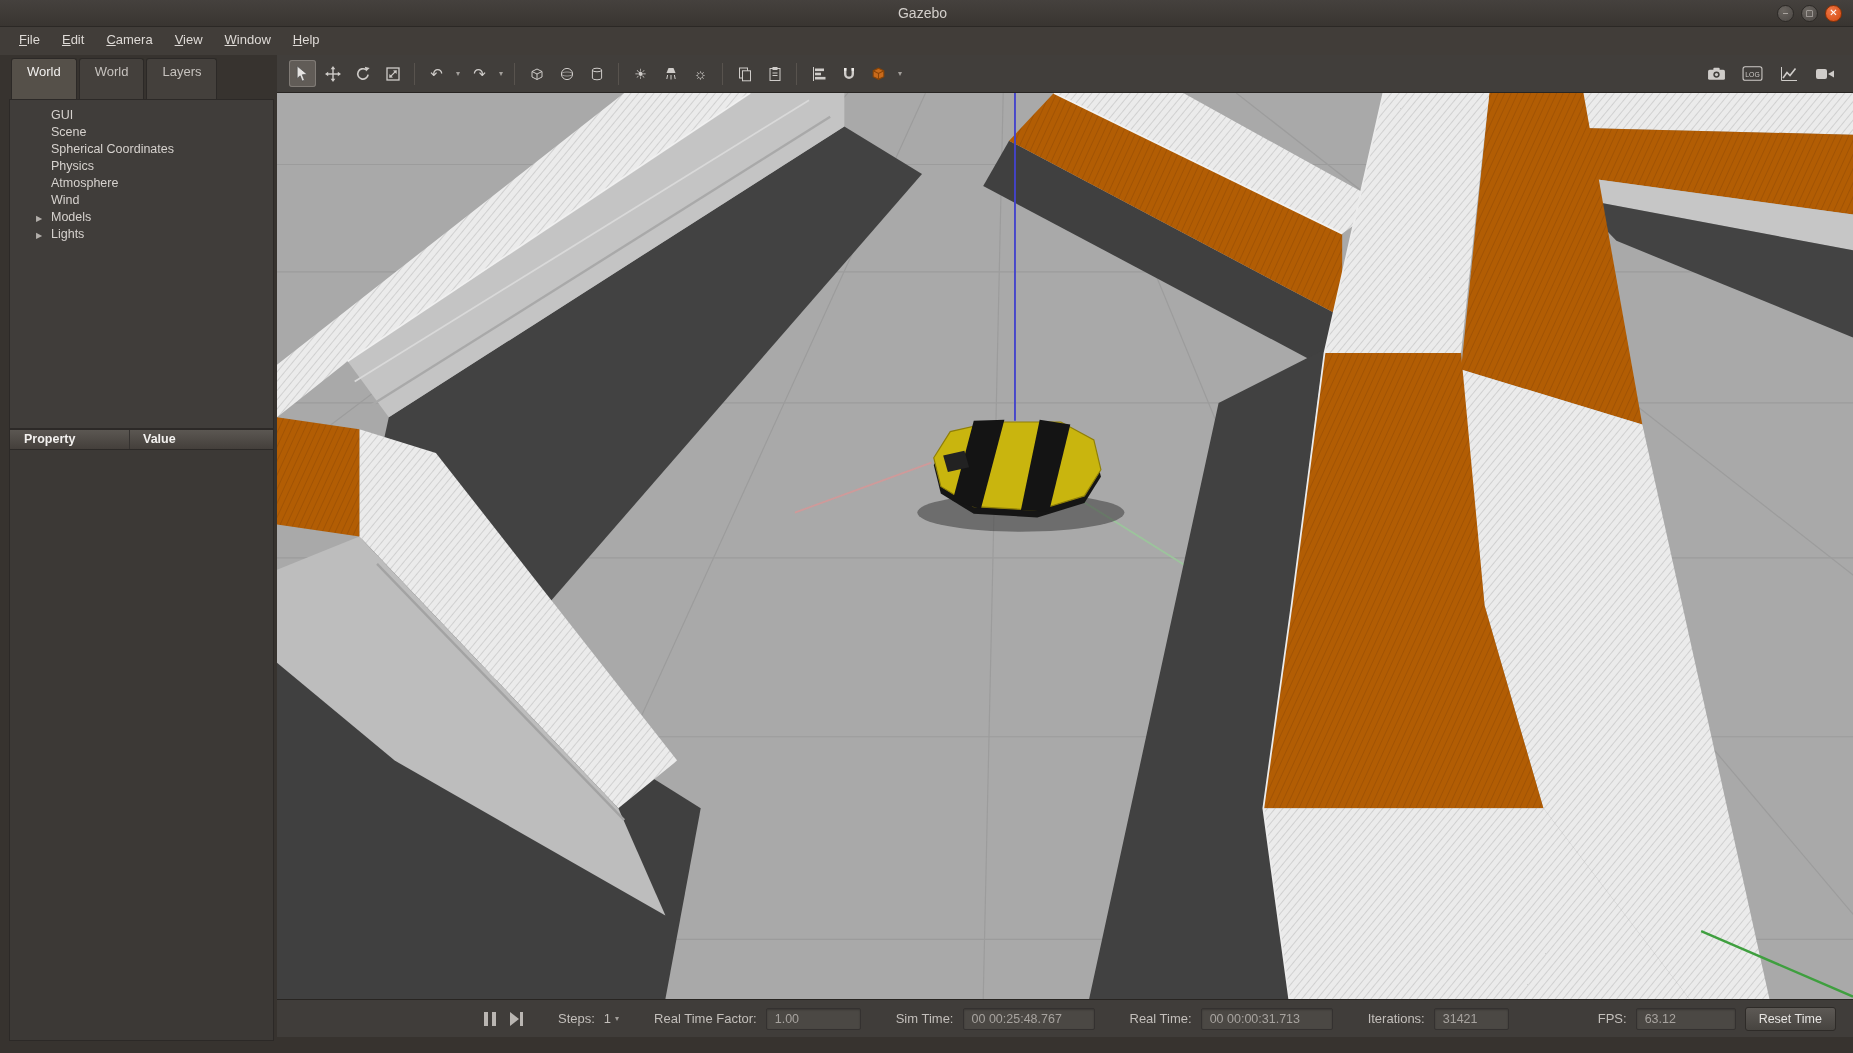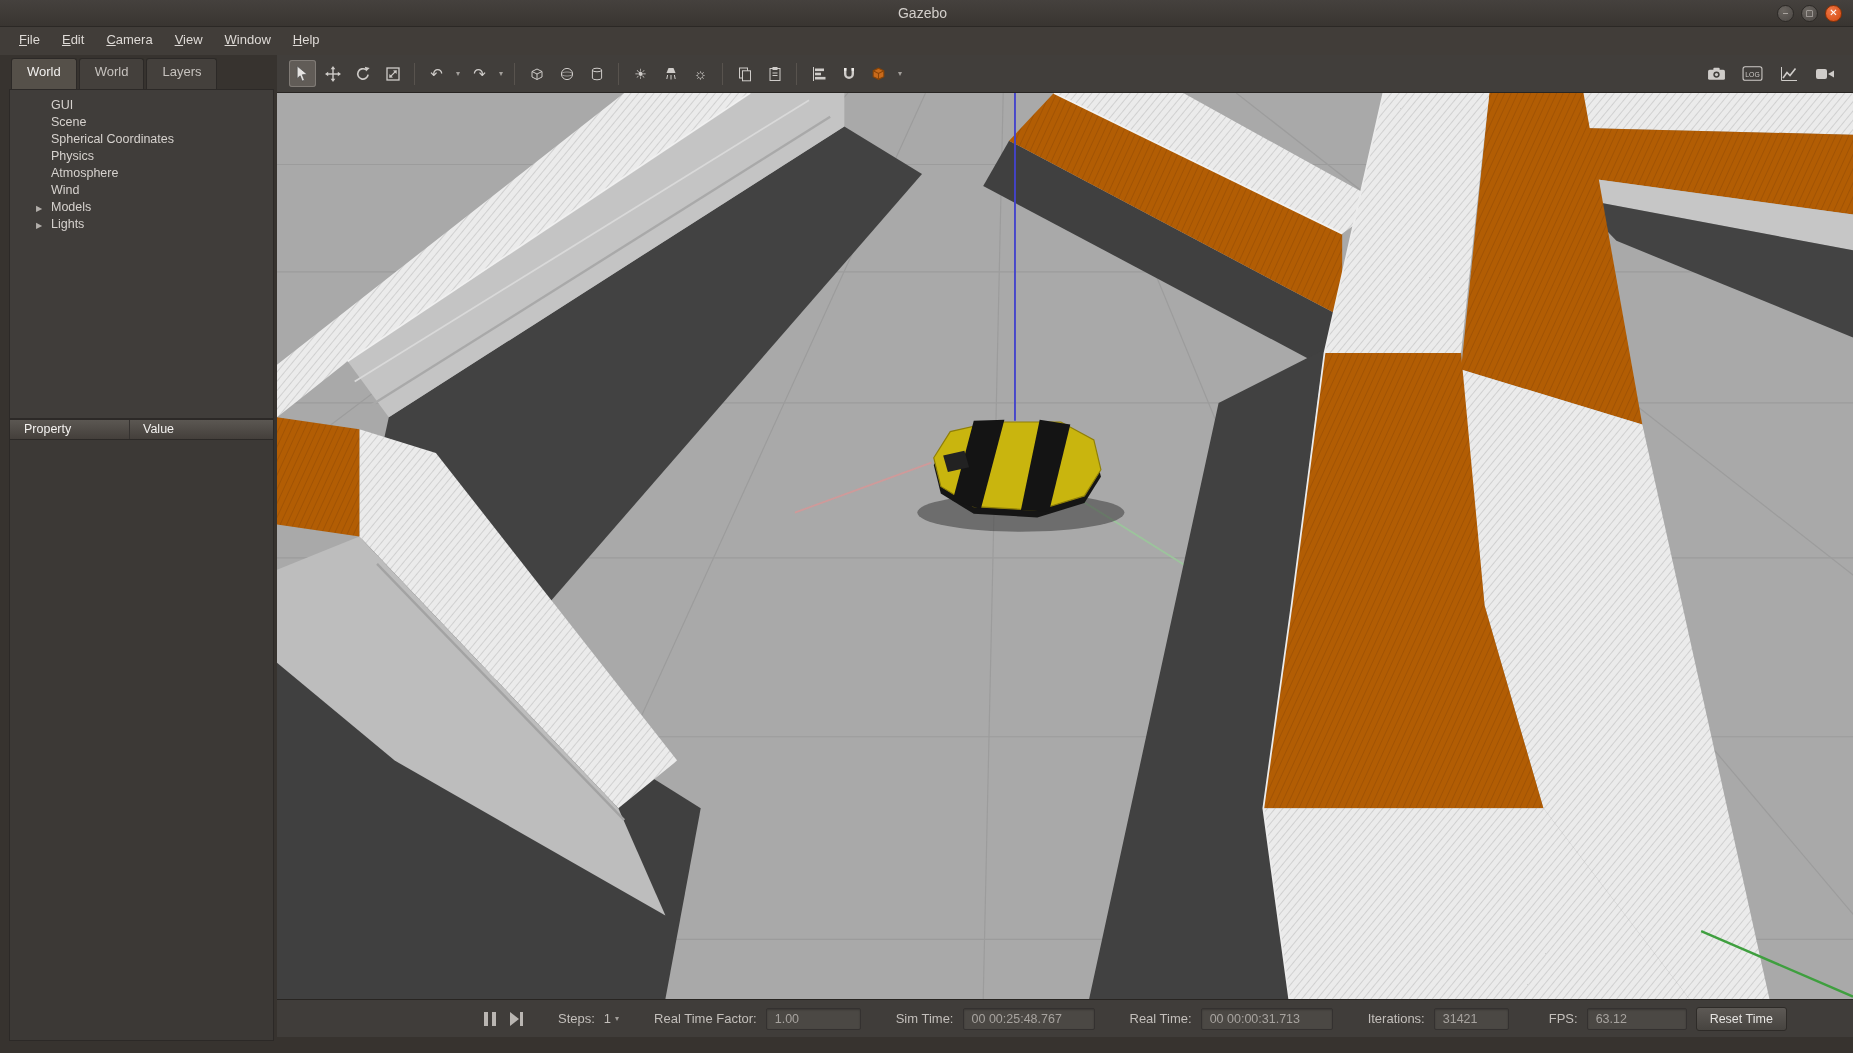--- a/index.html
+++ b/index.html
@@ -18,27 +18,27 @@
   .menubar{flex:0 0 28px;height:28px;background:#413d39;display:flex;padding-left:8px}
   .menu-item{color:#dedad6;font-size:13px;padding:5px 11px}
   .menu-item .ak{text-decoration:underline}
 
   
   .content{flex:1;display:flex;min-height:0;padding-left:9px}
 
   
   .sidebar{flex:0 0 265px;width:265px;display:flex;flex-direction:column;margin-right:3px}
   .tabs{flex:0 0 31px;display:flex;align-items:flex-end;gap:2px;padding:3px 2px 0 2px;background:#37332f}
-  .tab{padding:5px 15px 10px;font-size:13px;color:#c6c2be;background:#44403c;border:1px solid #2c2927;border-bottom:none;border-radius:3px 3px 0 0}
+  .tab{padding:5px 15px 20px;font-size:13px;color:#c6c2be;background:#44403c;border:1px solid #2c2927;border-bottom:none;border-radius:3px 3px 0 0}
   .tab.active{background:#555049;color:#f2f0ee}
   .tree{flex:0 0 330px;background:#403d3a;border:1px solid #2c2927;padding-top:7px;overflow:hidden}
   .tree-row{height:17px;line-height:17px;font-size:12.5px;color:#d6d2ce;padding-left:41px;position:relative;white-space:nowrap}
   .tree-row .tri{position:absolute;left:26px;top:1px;font-size:8px;color:#b3afab}
   .prop-header{flex:0 0 21px;display:flex;background:linear-gradient(#5b5752,#443f3b);border:1px solid #2c2927}
-  .prop-col{font-size:12.5px;font-weight:normal;color:#f3f1ef;padding-top:2px}
+  .prop-col{font-size:12.5px;font-weight:bold;color:#f3f1ef;padding-top:2px}
   .prop-col.property{width:120px;padding-left:14px;border-right:1px solid #353230}
   .prop-col.value{padding-left:13px}
   .prop-body{flex:1;background:#3c3936;border:1px solid #2c2927;border-top:none}
   .sidebar-strip{flex:0 0 12px;background:#37332f}
 
   
   .viewport{flex:1;display:flex;flex-direction:column;min-width:0}
   .toolbar{flex:0 0 38px;background:#413e3b;border-bottom:1px solid #282522;display:flex;align-items:center;padding:0 12px;gap:3px}
   .tbtn{width:27px;height:27px;display:flex;align-items:center;justify-content:center;border-radius:3px;color:#cfccc9;font-size:15px;line-height:1}
   .tbtn.active{background:#615c57;box-shadow:inset 0 0 0 1px #807b76}
@@ -46,21 +46,21 @@
   .tdrop{width:10px;font-size:8px;color:#a29e9a;display:flex;align-items:center;justify-content:center}
   .toolbar-right{margin-left:auto;display:flex;gap:9px;align-items:center;padding-right:3px}
 
   .scene{flex:1;position:relative;min-height:0;background:#a9a9a9}
   .scene svg.world{position:absolute;inset:0;width:100%;height:100%}
 
   
   .statusbar{flex:0 0 38px;background:#403d3a;border-top:1px solid #282522;display:flex;align-items:center;font-size:13px;color:#c3bfbb;padding-left:205px;gap:9px;white-space:nowrap}
   .slabel{color:#c3bfbb}
   .ml18{margin-left:26px}
-  .mlfps{margin-left:31px}
+  .mlfps{margin-left:80px}
   .sfield{background:#4b4844;border:1px solid #343130;border-radius:2px;color:#a7a39f;padding:3px 8px;font-size:12.5px;box-shadow:inset 0 1px 2px rgba(0,0,0,.25)}
   .w95{min-width:95px}.w132{min-width:132px}.w75{min-width:75px}.w100{min-width:100px}
   .sbtn-reset{background:linear-gradient(#5d5955,#474440);border:1px solid #2e2b28;border-radius:3px;color:#e6e4e2;padding:4px 13px;font-size:12.5px}
   .pp{display:inline-flex;gap:4px;padding:0 2px}
   .pp i{width:4px;height:14px;background:#bab6b2;display:block}
   .step-ico{display:inline-flex;align-items:center;gap:1px;margin-left:3px}
   .step-ico .stri{width:0;height:0;border-left:9px solid #bab6b2;border-top:7px solid transparent;border-bottom:7px solid transparent;display:block}
   .step-ico .stbar{width:3px;height:14px;background:#bab6b2;display:block}
   .steps-dd{display:inline-flex;align-items:center;gap:4px;color:#c3bfbb}
   .steps-dd .dda{font-size:8px;color:#a29e9a}

